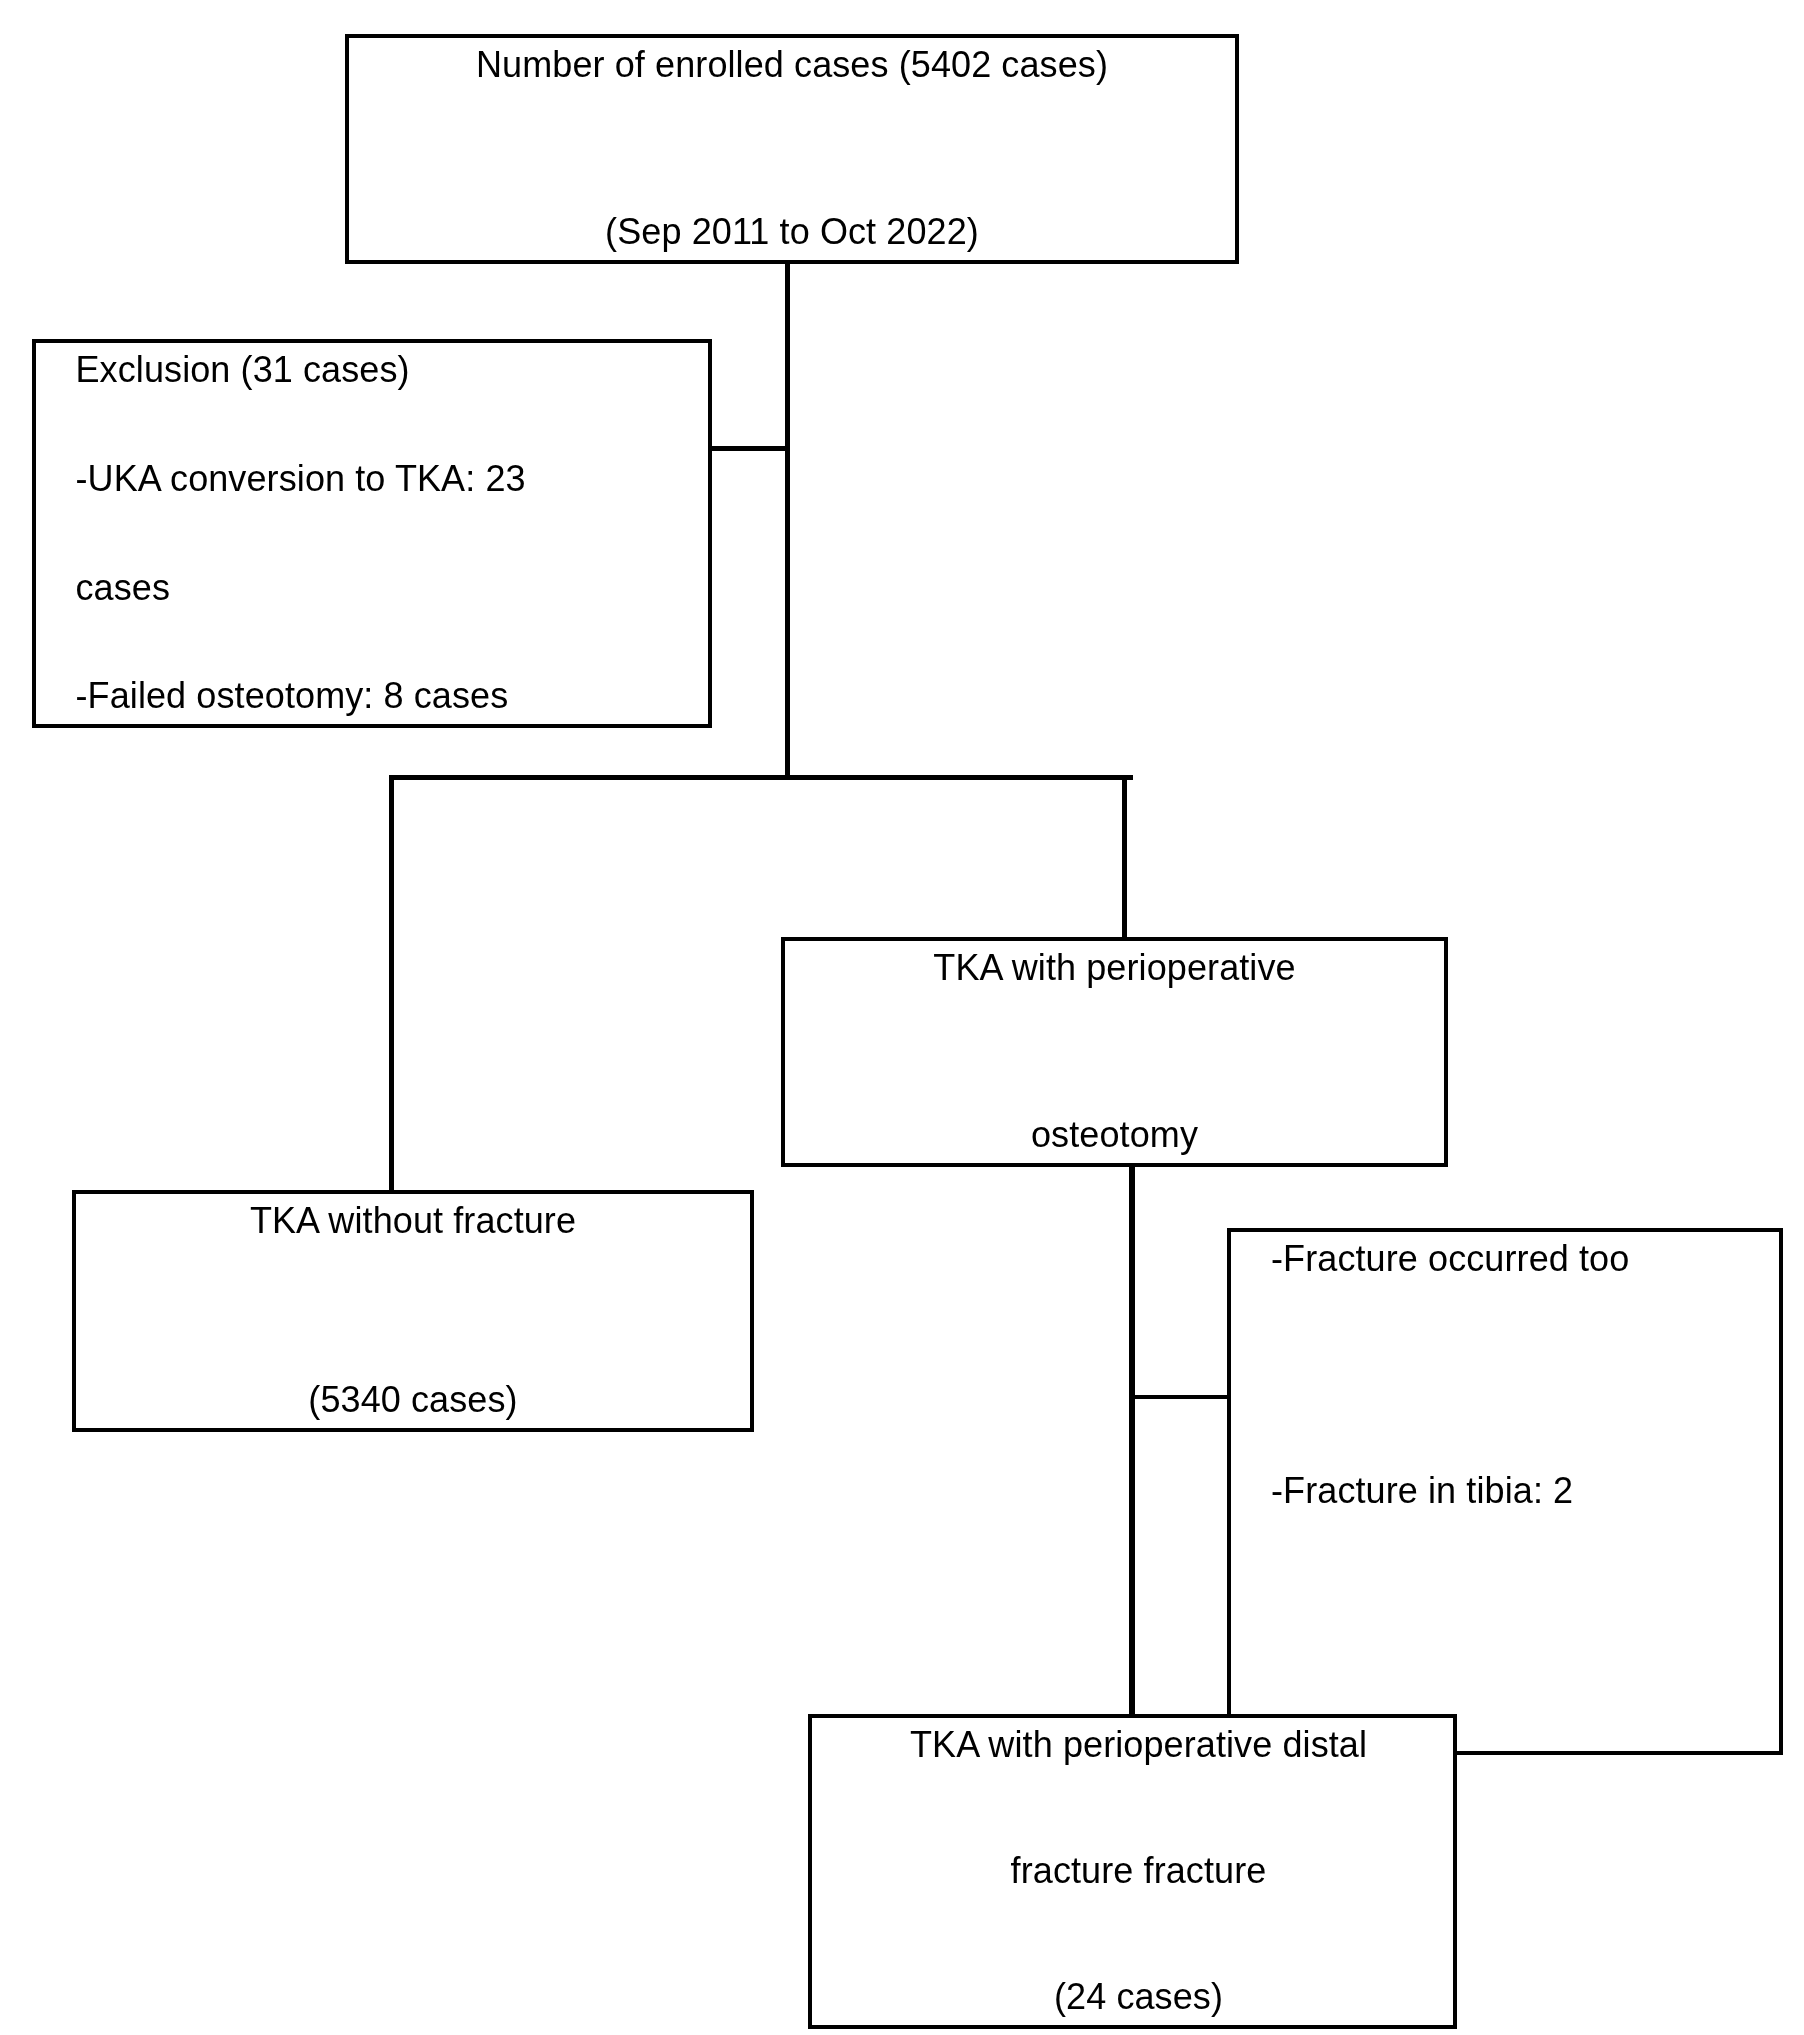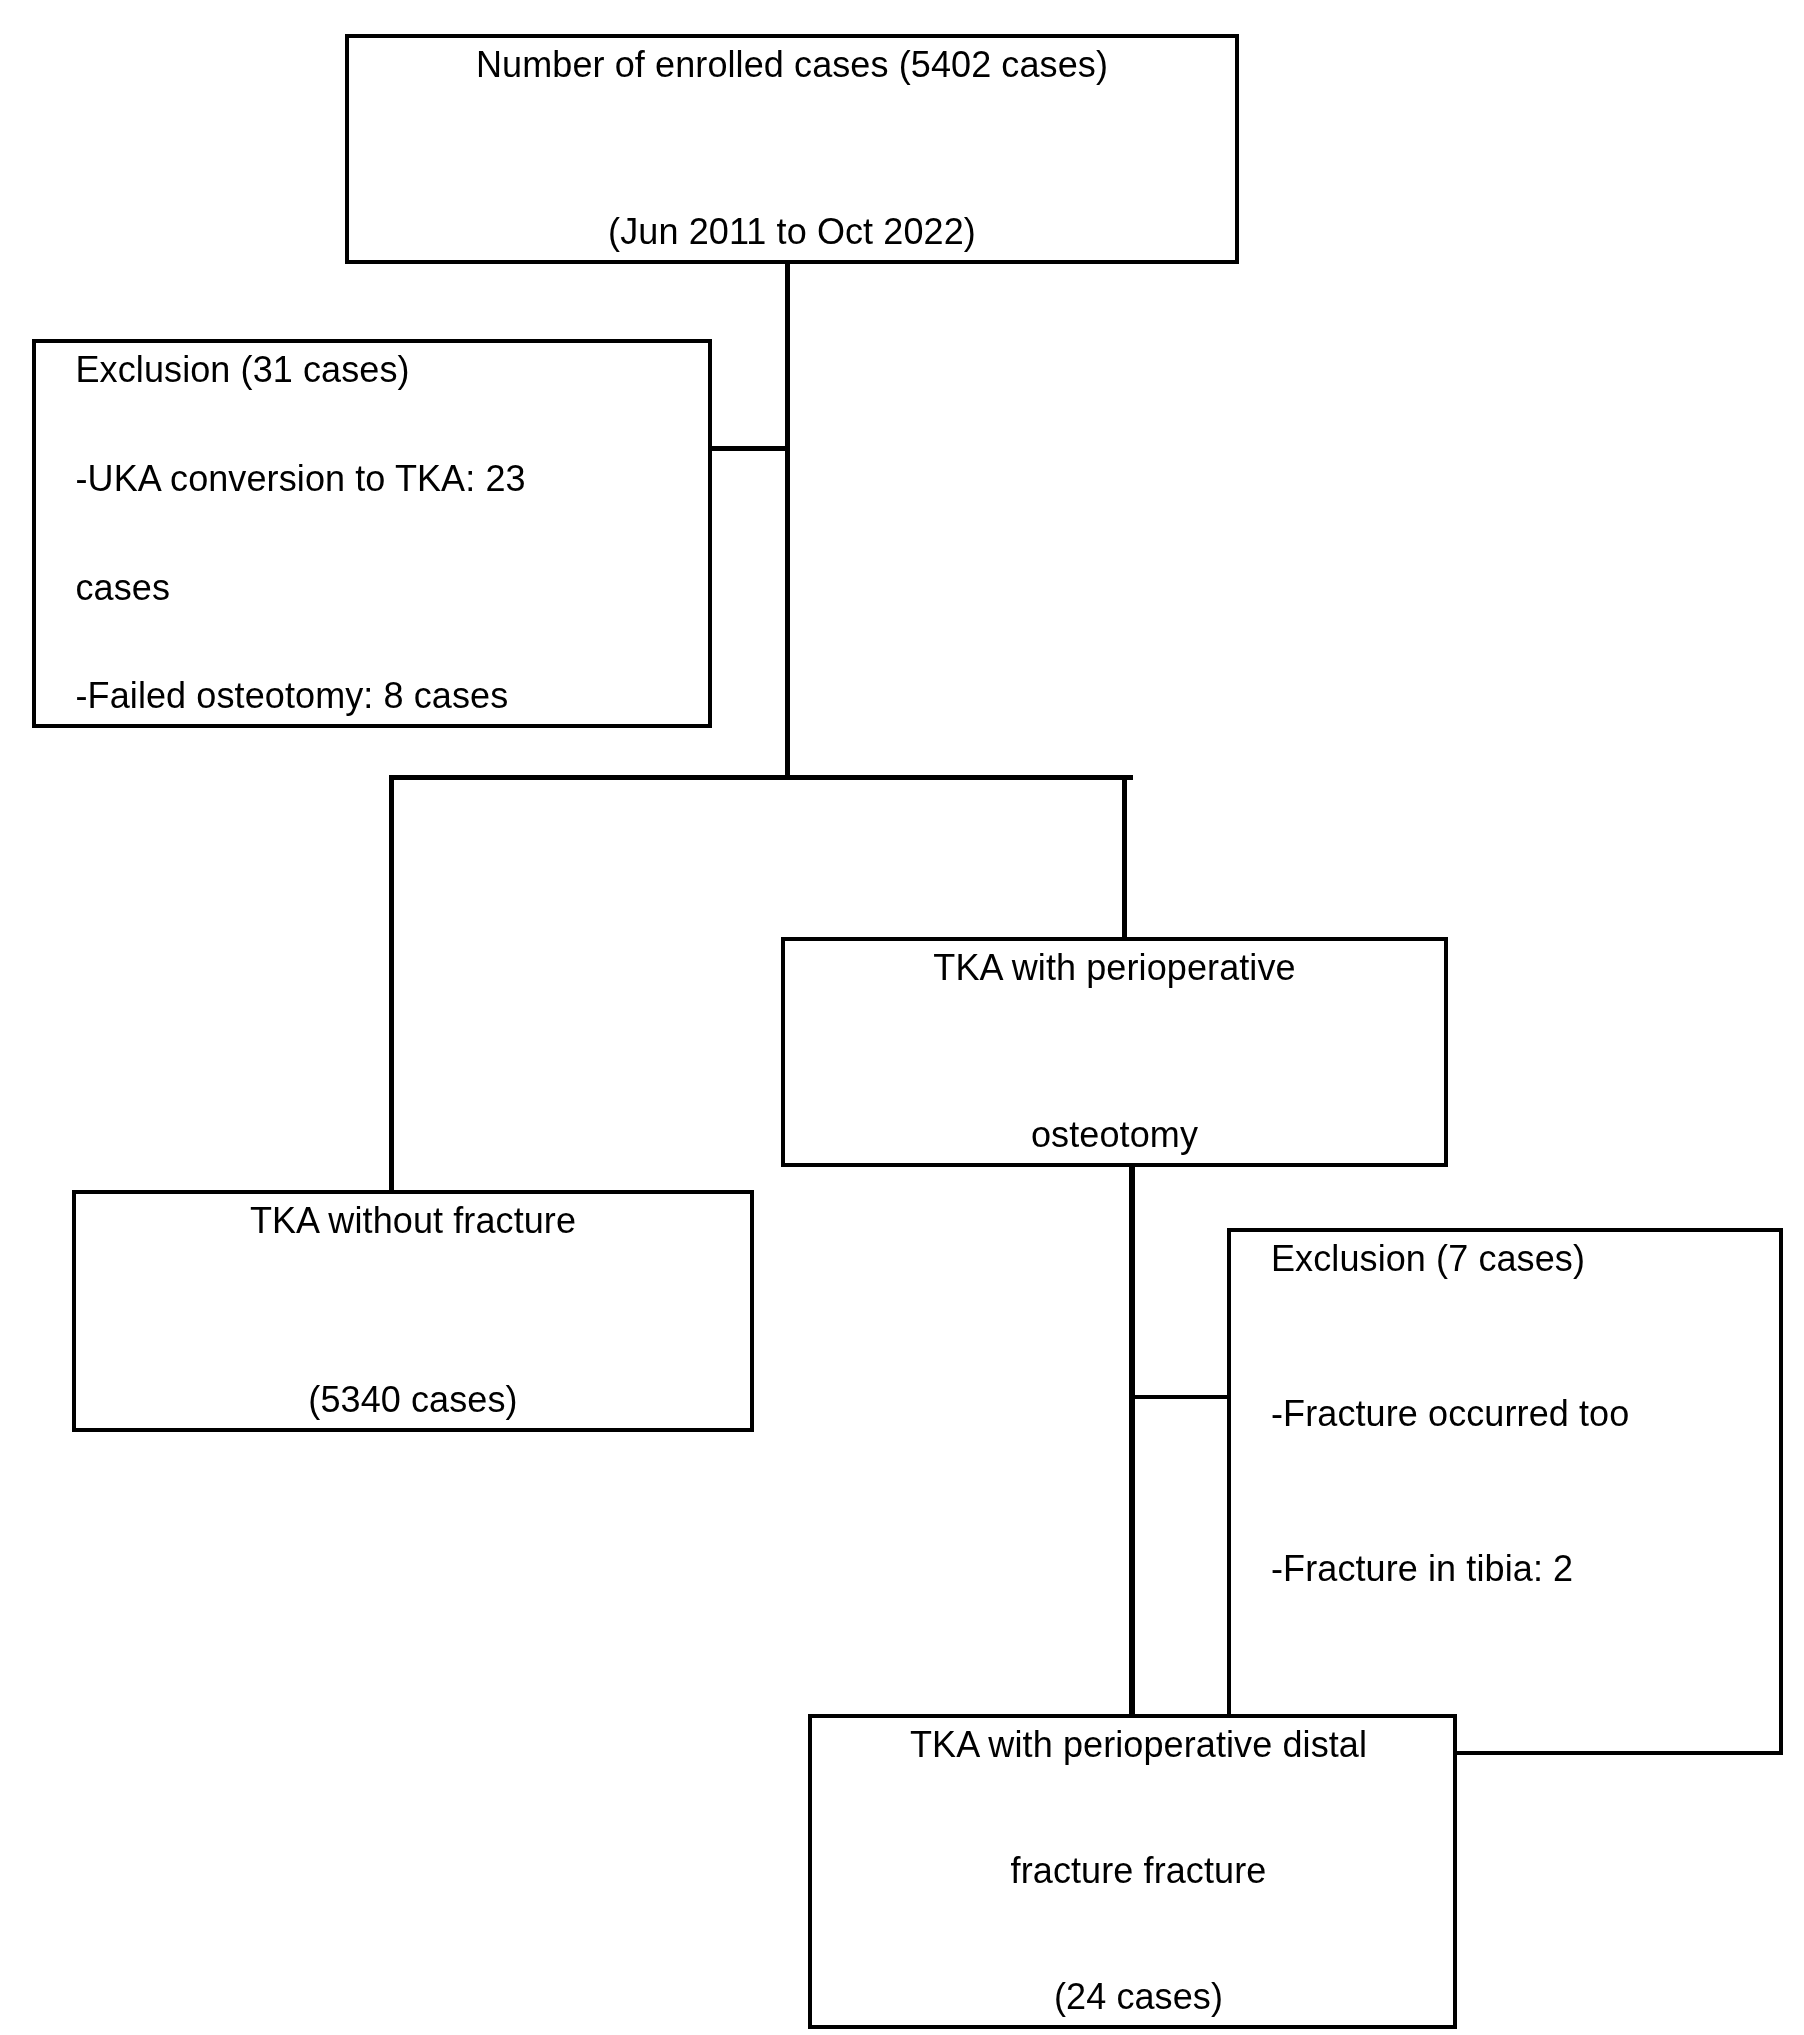--- a/index.html
+++ b/index.html
@@ -56,42 +56,41 @@
   <div class="connector" style="left:389px; top:775px; width:5.2px; height:417px;"></div>
 
   <div class="connector" style="left:1122px; top:775px; width:5.2px; height:164px;"></div>
 
   <div class="connector" style="left:1129px; top:1164px; width:5.7px; height:552px;"></div>
 
   <div class="connector" style="left:1133px; top:1395px; width:96px; height:4px;"></div>
 
   <div class="node-box centered" style="left:345px; top:34px; width:894px; height:230px;">
     <span class="node-line">Number of enrolled cases (5402 cases)</span>
-    <span class="node-line">(Jun 2011 to Oct 2022)</span>
+    <span class="node-line">(Sep 2011 to Oct 2022)</span>
   </div>
 
   <div class="node-box lefted" style="left:31.5px; top:339px; width:680px; height:389px;">
     <span class="node-line">Exclusion (31 cases)</span>
     <span class="node-line">-UKA conversion to TKA: 23</span>
     <span class="node-line">cases</span>
     <span class="node-line">-Failed osteotomy: 8 cases</span>
   </div>
 
   <div class="node-box centered" style="left:781px; top:937px; width:667px; height:230px;">
     <span class="node-line">TKA with perioperative</span>
     <span class="node-line">osteotomy</span>
   </div>
 
   <div class="node-box centered" style="left:72px; top:1190px; width:682px; height:242px;">
     <span class="node-line">TKA without fracture</span>
     <span class="node-line">(5340 cases)</span>
   </div>
 
   <div class="node-box lefted" style="left:1227px; top:1228px; width:556px; height:527px;">
-    <span class="node-line">Exclusion (7 cases)</span>
     <span class="node-line">-Fracture occurred too</span>
     <span class="node-line">-Fracture in tibia: 2</span>
     <span class="node-line">cases</span>
   </div>
 
   <div class="node-box centered" style="left:808px; top:1714px; width:649px; height:315px;padding-left:12px;">
     <span class="node-line">TKA with perioperative distal</span>
     <span class="node-line">fracture fracture</span>
     <span class="node-line">(24 cases)</span>
   </div>

